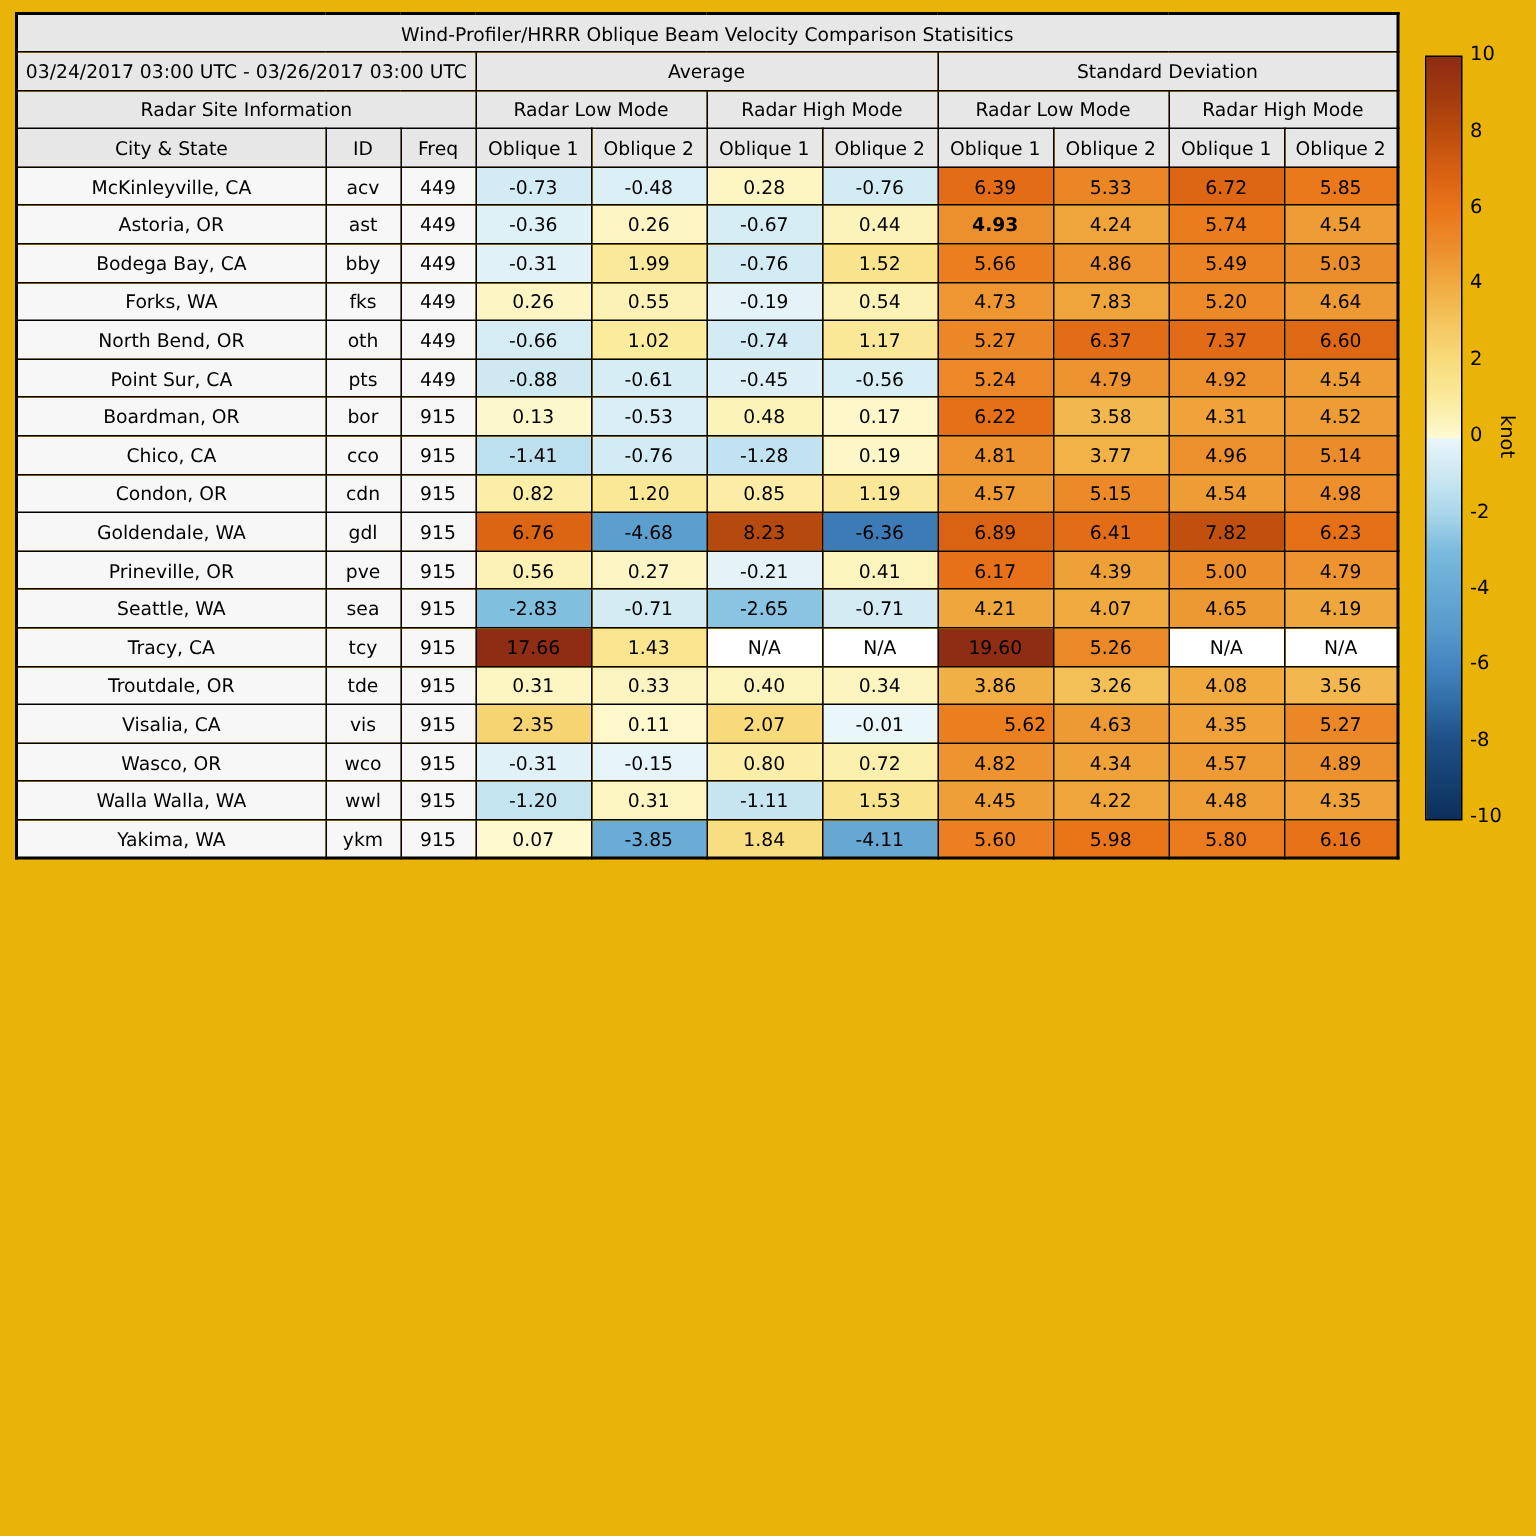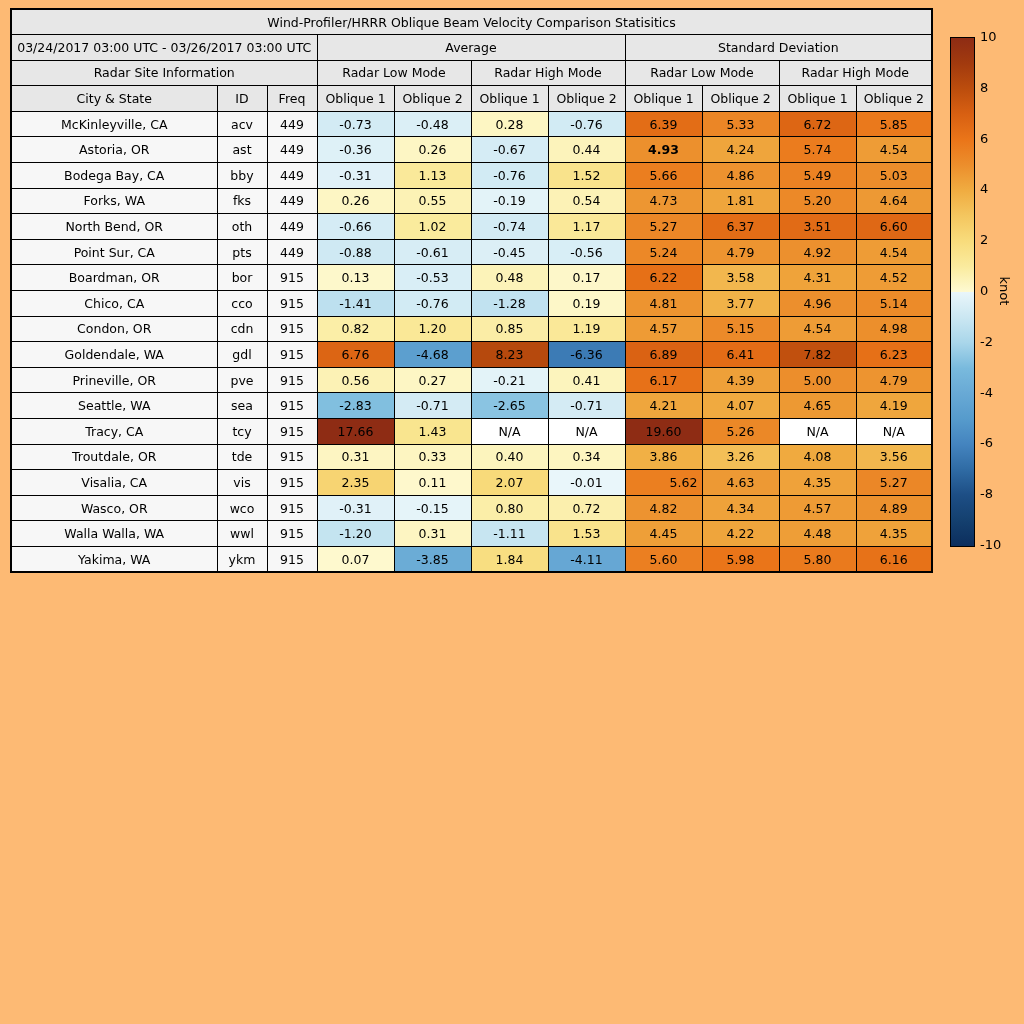--- a/index.html
+++ b/index.html
@@ -1,16 +1,16 @@
 <!DOCTYPE html>
 <html><head>
 <meta charset="utf-8">
 <style>
   html,body{margin:0;padding:0;background:#ffffff;}
-  .canvas{position:relative;width:1024px;height:1024px;background:#fdba74;
+  .canvas{position:relative;width:1024px;height:1024px;background:#eab308;
           font-family:"DejaVu Sans","Liberation Sans",sans-serif;color:#000;}
   table.stats{position:absolute;left:10px;top:8px;width:921px;
               border-collapse:collapse;table-layout:fixed;
               border:2px solid #000;}
   table.stats tr{height:25.6px;}
   table.stats th, table.stats td{
       border:1px solid #000;text-align:center;vertical-align:middle;
       font-size:12.5px;font-weight:400;padding:0;overflow:hidden;white-space:nowrap;}
   table.stats th{background:#e7e7e7;}
   td.meta{background:#f7f7f7;}
@@ -94,52 +94,52 @@
           <td style="background: rgb(236, 144, 45); font-weight: bold;">4.93</td>
           <td style="background: rgb(239, 165, 60);">4.24</td>
           <td style="background: rgb(235, 124, 30);">5.74</td>
           <td style="background: rgb(238, 156, 54);">4.54</td>
         </tr>
         <tr>
           <td class="meta">Bodega Bay, CA</td>
           <td class="meta">bby</td>
           <td class="meta">449</td>
           <td style="background: rgb(224, 241, 248);">-0.31</td>
-          <td style="background: rgb(250, 233, 154);">1.13</td>
+          <td style="background: rgb(250, 233, 154);">1.99</td>
           <td style="background: rgb(210, 235, 244);">-0.76</td>
           <td style="background: rgb(249, 227, 140);">1.52</td>
           <td style="background: rgb(235, 126, 31);">5.66</td>
           <td style="background: rgb(237, 146, 47);">4.86</td>
           <td style="background: rgb(235, 130, 35);">5.49</td>
           <td style="background: rgb(236, 141, 43);">5.03</td>
         </tr>
         <tr>
           <td class="meta">Forks, WA</td>
           <td class="meta">fks</td>
           <td class="meta">449</td>
           <td style="background: rgb(253, 246, 196);">0.26</td>
           <td style="background: rgb(252, 242, 181);">0.55</td>
           <td style="background: rgb(227, 243, 248);">-0.19</td>
           <td style="background: rgb(252, 242, 182);">0.54</td>
           <td style="background: rgb(237, 150, 50);">4.73</td>
-          <td style="background: rgb(239, 165, 60);">1.81</td>
+          <td style="background: rgb(239, 165, 60);">7.83</td>
           <td style="background: rgb(236, 137, 40);">5.20</td>
           <td style="background: rgb(237, 153, 52);">4.64</td>
         </tr>
         <tr>
           <td class="meta">North Bend, OR</td>
           <td class="meta">oth</td>
           <td class="meta">449</td>
           <td style="background: rgb(213, 236, 245);">-0.66</td>
           <td style="background: rgb(250, 235, 157);">1.02</td>
           <td style="background: rgb(211, 235, 244);">-0.74</td>
           <td style="background: rgb(250, 232, 152);">1.17</td>
           <td style="background: rgb(235, 135, 39);">5.27</td>
           <td style="background: rgb(227, 109, 22);">6.37</td>
-          <td style="background: rgb(225, 107, 22);">3.51</td>
+          <td style="background: rgb(225, 107, 22);">7.37</td>
           <td style="background: rgb(223, 104, 21);">6.60</td>
         </tr>
         <tr>
           <td class="meta">Point Sur, CA</td>
           <td class="meta">pts</td>
           <td class="meta">449</td>
           <td style="background: rgb(207, 233, 243);">-0.88</td>
           <td style="background: rgb(215, 237, 245);">-0.61</td>
           <td style="background: rgb(220, 239, 246);">-0.45</td>
           <td style="background: rgb(216, 238, 246);">-0.56</td>

